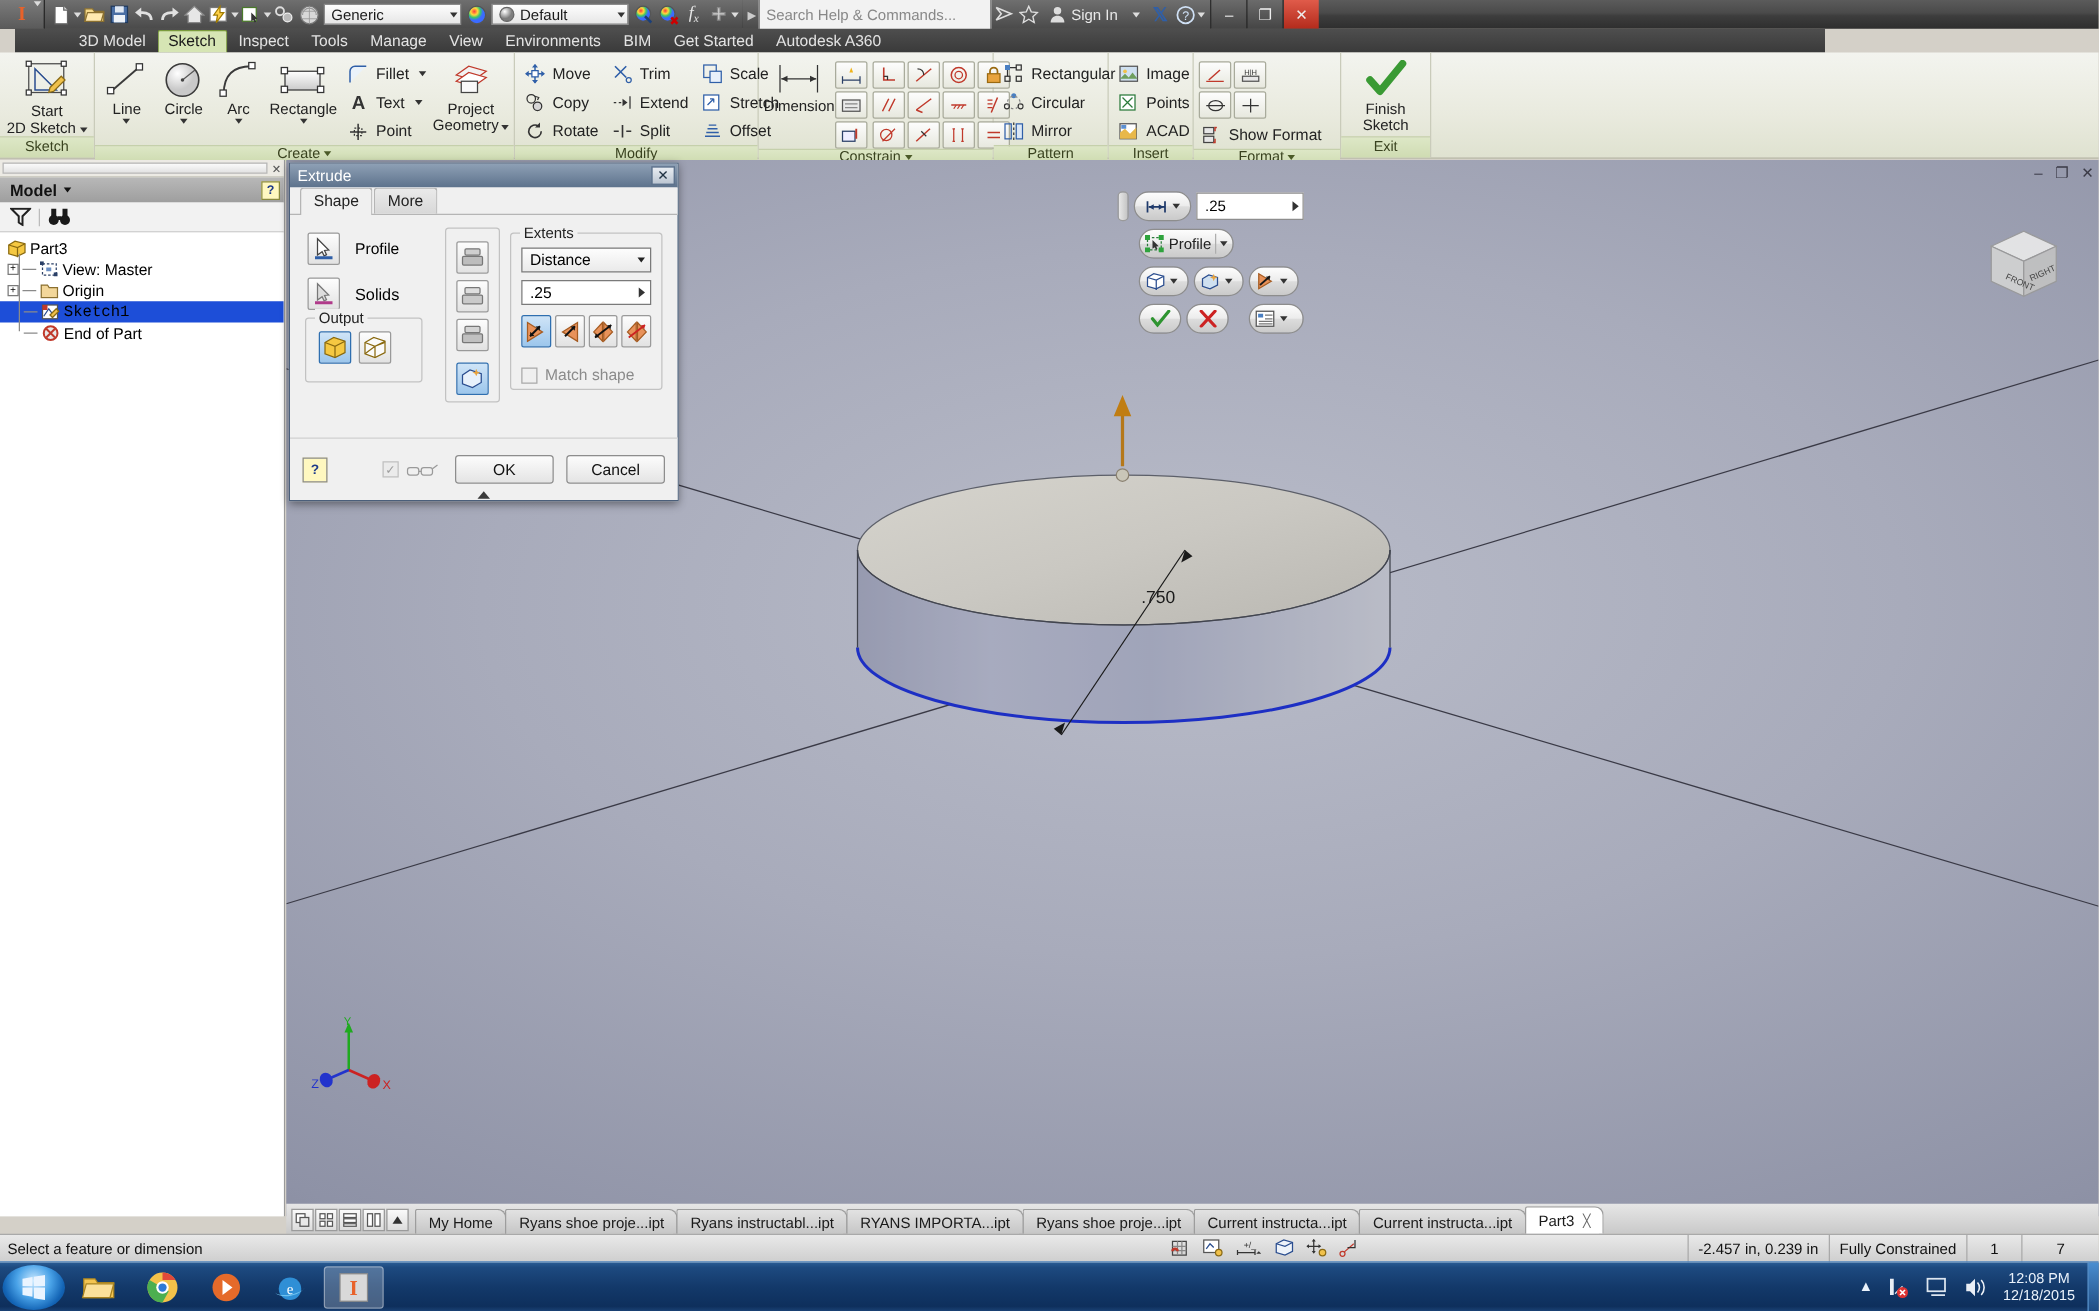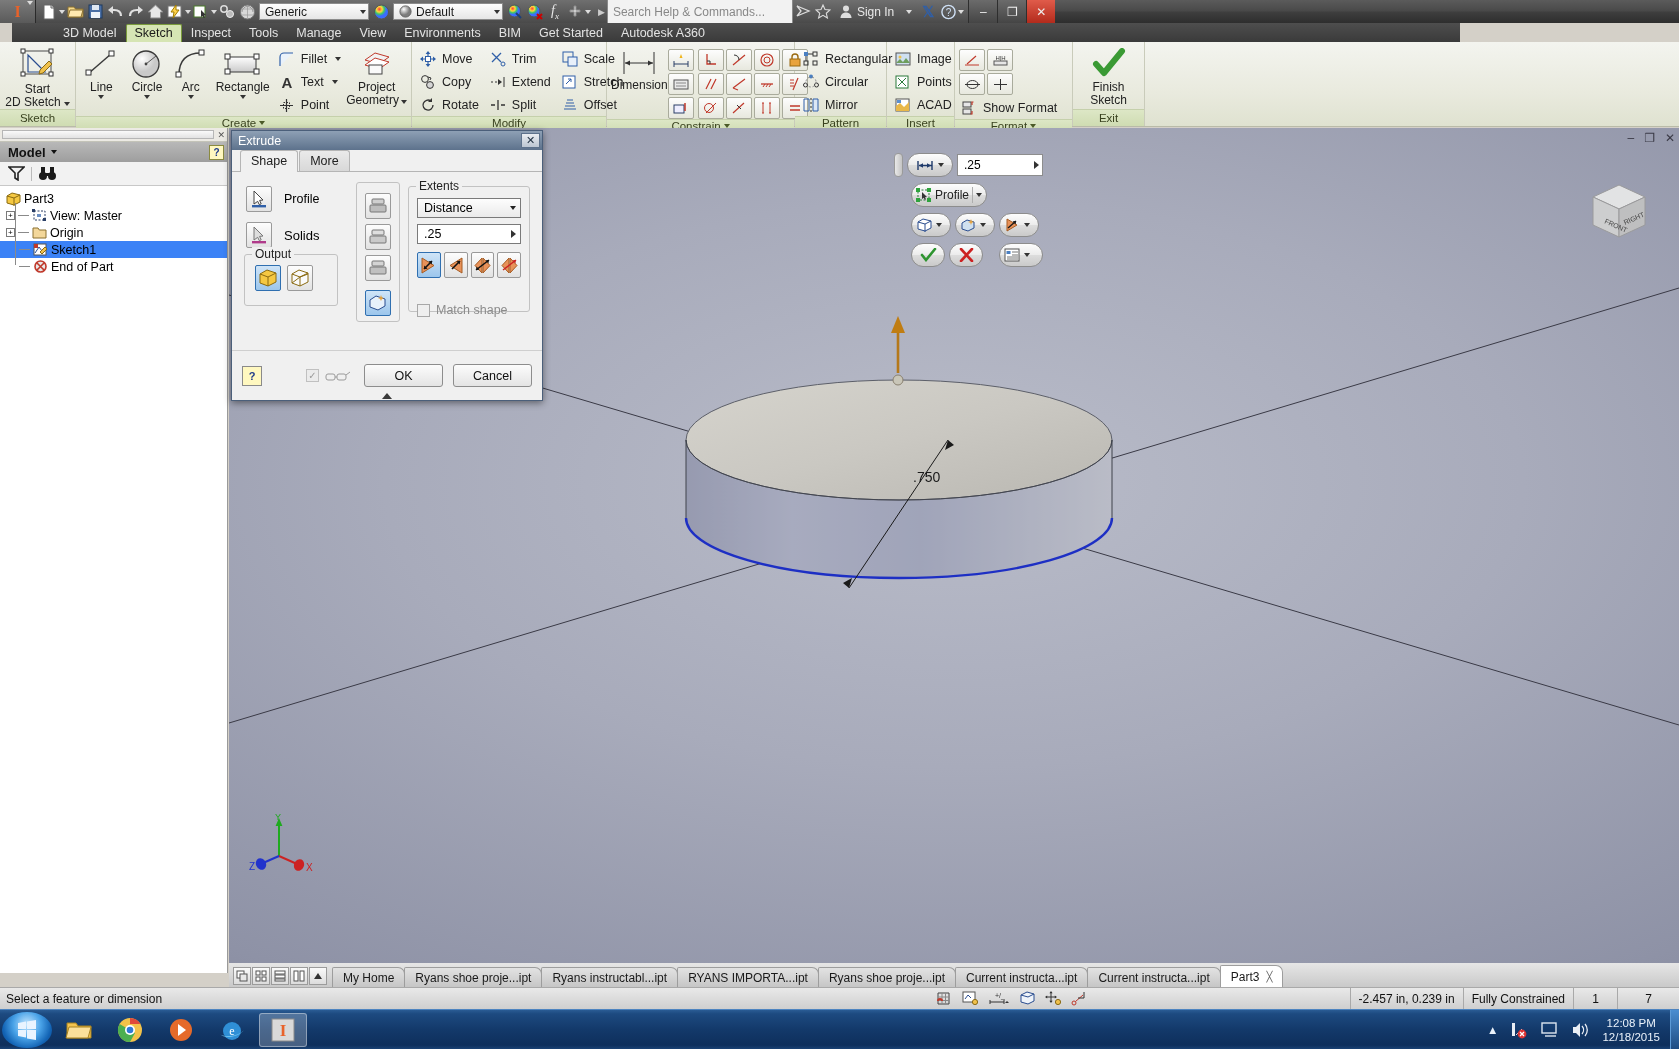--- a/index.html
+++ b/index.html
@@ -102,21 +102,21 @@
   .scroll-track { flex:1; height:9px; background:linear-gradient(to bottom,#fafafa,#e2e2e2); border:1px solid #b6b6b6; }
   .browser-head {
     height:20px; background:linear-gradient(to bottom,#b8b8b8,#9e9e9e);
     display:flex; align-items:center; justify-content:space-between; padding:0 3px 0 8px;
     color:#111; font-weight:bold; font-size:13px;
   }
   .browser-head .caret-d { border-top-color:#111; }
   .browser-toolbar { height:24px; background:#f2f2f2; display:flex; align-items:center; gap:6px; padding:0 8px; border-bottom:1px solid #c8c8c8; }
   .tree { flex:1; background:#fff; padding-top:4px; font-size:12.5px; position:relative; overflow:hidden; }
   .tnode { display:flex; align-items:center; height:17px; padding-left:6px; gap:3px; white-space:nowrap; }
-  .tnode.sel { background:#3b82f6; }
+  .tnode.sel { background:#1d4ed8;font-family:Liberation Mono, monospace; }
   .tnode .expander {
     width:9px;height:9px;border:1px solid #7a7a7a;background:#fff;color:#000;
     font-size:8px;line-height:7px;text-align:center;flex:none;font-family:"Liberation Mono",monospace;
   }
   .tline { width:11px; height:1px; background:#8a8a8a; flex:none; }
   .tindent { width:10px; flex:none; }
   .vline { position:absolute; left:15px; top:17px; width:1px; height:62px; background:#8a8a8a; }
 
   
   .graphics {
@@ -1266,21 +1266,21 @@
             </div>
             <div class="d-iconbtn">
               <svg width="19" height="17" viewBox="0 0 19 17">
                   <path d="M9 1L2 8.5 9 16z" fill="#e8925a" stroke="#a65c22"></path>
                   <path d="M10 1l7 7.5L10 16z" fill="#e8925a" stroke="#a65c22"></path>
                   <path d="M3 13L16 3" stroke="#cc2222" stroke-width="1.5"></path>
                   <path d="M16 3l-3.4.2L15.4 6.4z" fill="#cc2222"></path>
                 </svg>
             </div>
           </div>
-          <div style="display:flex;align-items:center;gap:6px;margin-top:25px;">
+          <div style="display:flex;align-items:center;gap:6px;margin-top:15px;">
             <span style="width:13px;height:13px;border:1px solid #a8a8a8;background:#efefef;"></span>
             <span style="font-size:12.5px;color:#8b8b8b;">Match shape</span>
           </div>
         </div>
       </div>
     </div>
 
     <div class="dlg-foot">
       <div style="width:20px;height:20px;border:1px solid #8a8a8a;background:#fff8c0;display:flex;align-items:center;justify-content:center;font-size:11px;font-weight:bold;color:#1e3a8a;">?</div>
       <div style="display:flex;align-items:center;gap:6px;margin-left:34px;opacity:.55;">

